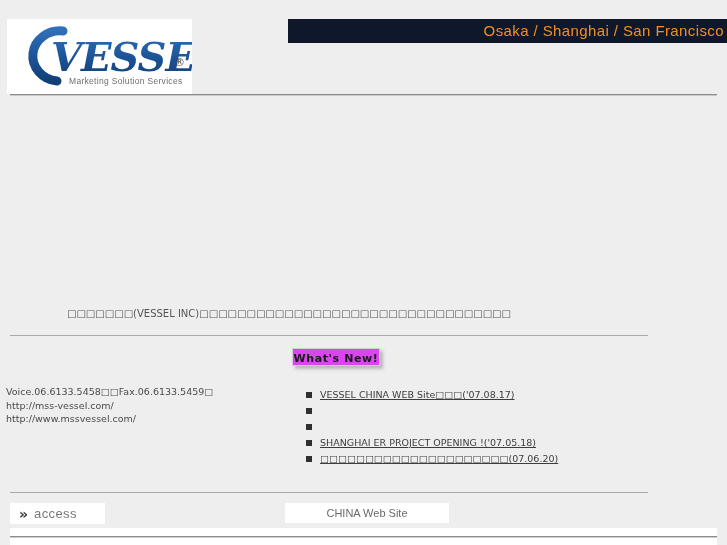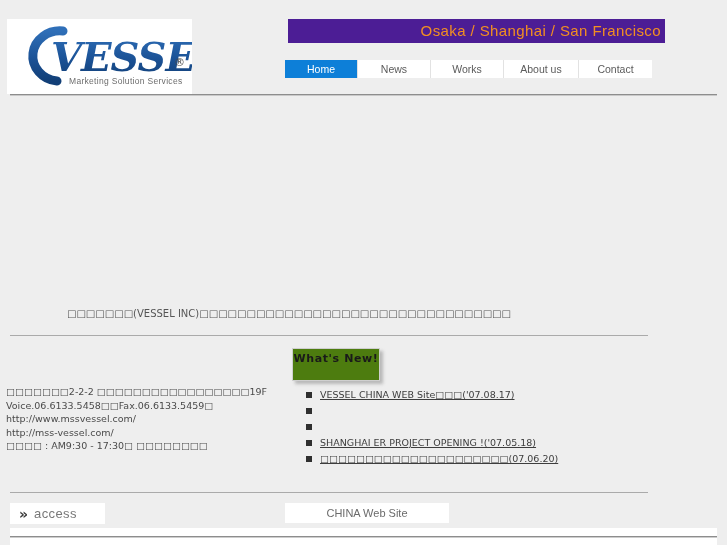--- a/index.html
+++ b/index.html
@@ -43,23 +43,23 @@
     top: 38px;
     font-size: 11px;
     color: #4a4a4a;
     font-family: "DejaVu Sans", sans-serif;
     line-height: 1;
   }
 
   #cities-box {
     position: absolute;
     left: 288px; top: 19px;
-    width: 377px;
+    width: 440px;
     height: 24px;
-    background: #4c1d95;
+    background: #0f172a;
   }
   #cities-text {
     position: absolute;
     right: 4px;
     top: 3px;
     font-size: 15px;
     color: #f28f22;
     letter-spacing: 0.4px;
     white-space: nowrap;
     font-family: "Liberation Sans", sans-serif;
@@ -122,22 +122,22 @@
     width: 638px;
     height: 0;
     border-top: 1px solid #aaaaaa;
   }
 
   
   #whatsnew {
     position: absolute;
     left: 292px; top: 348px;
     width: 88px;
-    height: 33px;
-    background: #4d7c0f;
+    height: 18px;
+    background: #d946ef;
     border: 1px solid #cfcfcf;
     box-shadow: 3px 3px 3px rgba(120,120,120,0.45);
     box-sizing: border-box;
   }
   #whatsnew-label {
     display: block;
     text-align: center;
     line-height: 19px;
     font-size: 11px;
     font-weight: bold;
@@ -274,27 +274,20 @@
 
       <text x="62" y="65" font-family="Liberation Sans, sans-serif" font-size="8.5" fill="#6d6d6d" letter-spacing="0.3">Marketing Solution Services</text>
     </svg>
     <span id="logo-reg">®</span>
   </div>
 
   <div id="cities-box">
     <span id="cities-text">Osaka  /  Shanghai  /  San Francisco</span>
   </div>
 
-  <nav id="nav">
-    <div class="nav-item active nav-w1">Home</div>
-    <div class="nav-item nav-w2">News</div>
-    <div class="nav-item nav-w3">Works</div>
-    <div class="nav-item nav-w4">About us</div>
-    <div class="nav-item nav-w5">Contact</div>
-  </nav>
 
   <div id="header-rule"></div>
 </div>
 
 <div id="intro-text">□□□□□□□(VESSEL INC)□□□□□□□□□□□□□□□□□□□□□□□□□□□□□□□□□</div>
 
 <div id="mid-rule"></div>
 
 <div id="whatsnew">
   <span id="whatsnew-label">What's New!</span>
@@ -315,25 +308,23 @@
     <span class="news-bullet"></span>
     <span class="news-link">SHANGHAI  ER  PROJECT OPENING !('07.05.18)</span>
   </div>
   <div class="news-row">
     <span class="news-bullet"></span>
     <span class="news-link">□□□□□□□□□□□□□□□□□□□□□(07.06.20)</span>
   </div>
 </div>
 
 <div id="address-block">
-  <div class="addr-line">□□□□□□□2-2-2 □□□□□□□□□□□□□□□□□19F</div>
   <div class="addr-line">Voice.06.6133.5458□□Fax.06.6133.5459□</div>
+  <div class="addr-line">http://mss-vessel.com/</div>
   <div class="addr-line">http://www.mssvessel.com/</div>
-  <div class="addr-line">http://mss-vessel.com/</div>
-  <div class="addr-line">□□□□ : AM9:30 - 17:30□ □□□□□□□□</div>
 </div>
 
 <div id="bottom-rule"></div>
 
 <div id="access-btn">
   <span id="access-chevron">»</span>
   <span id="access-label">access</span>
 </div>
 
 <div id="china-btn">

